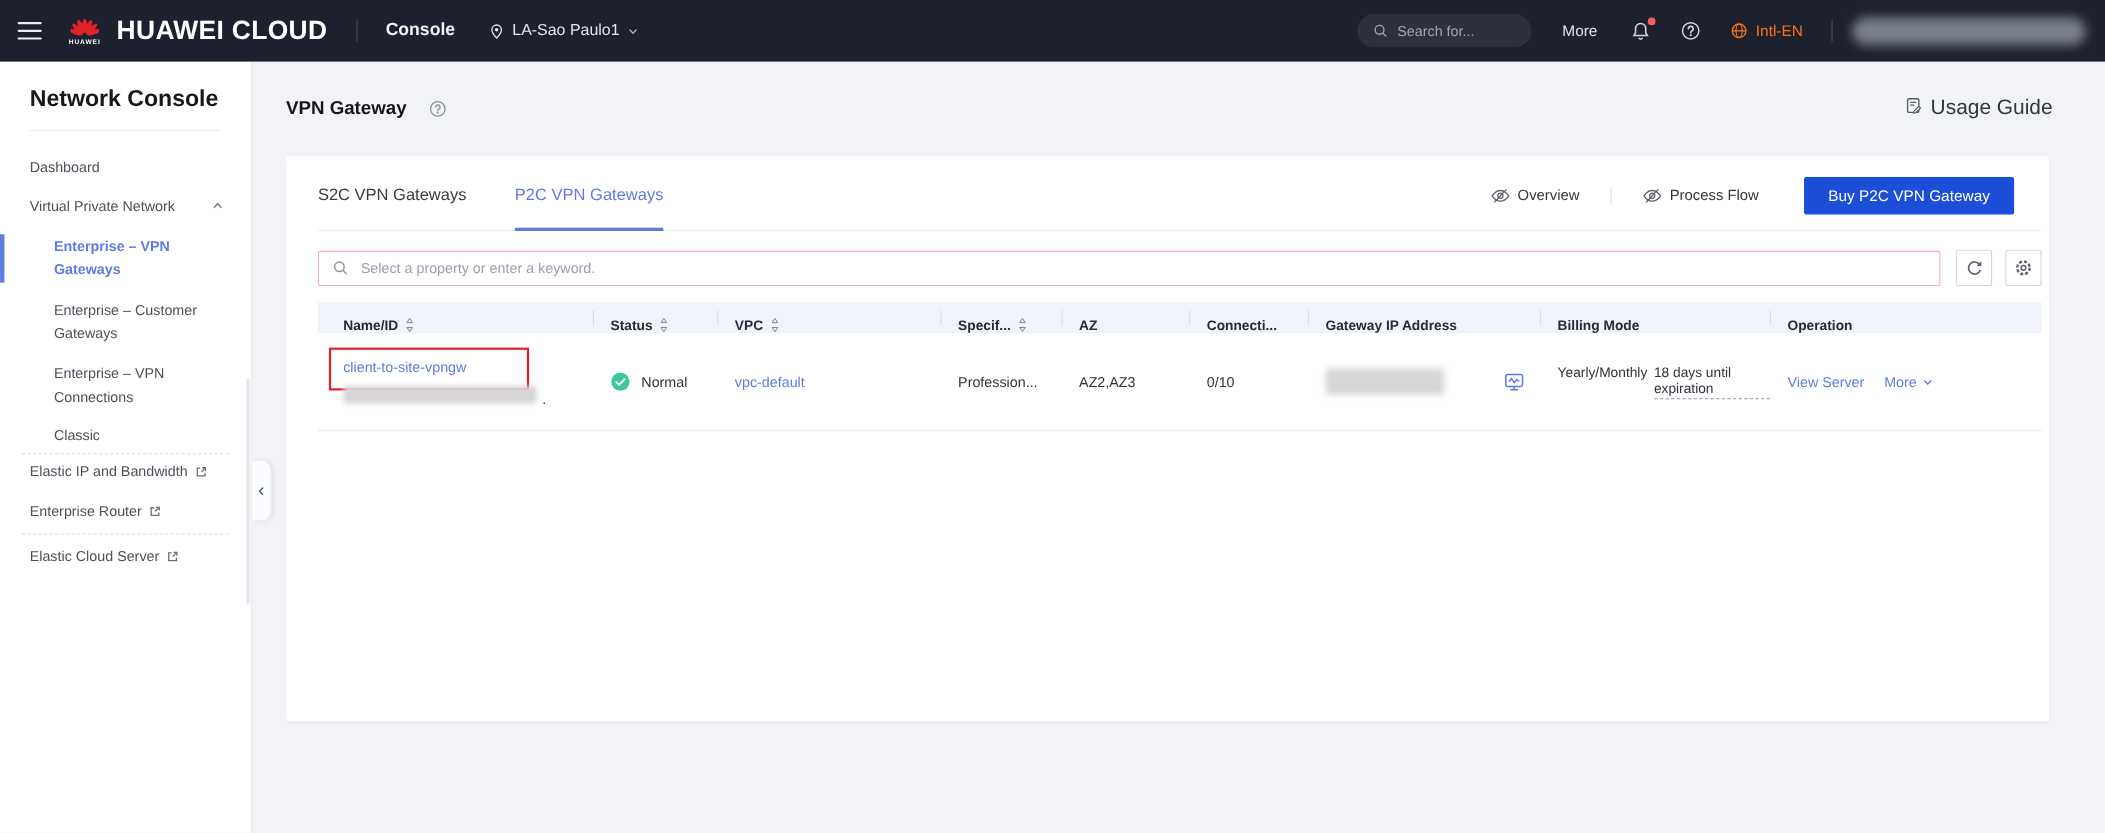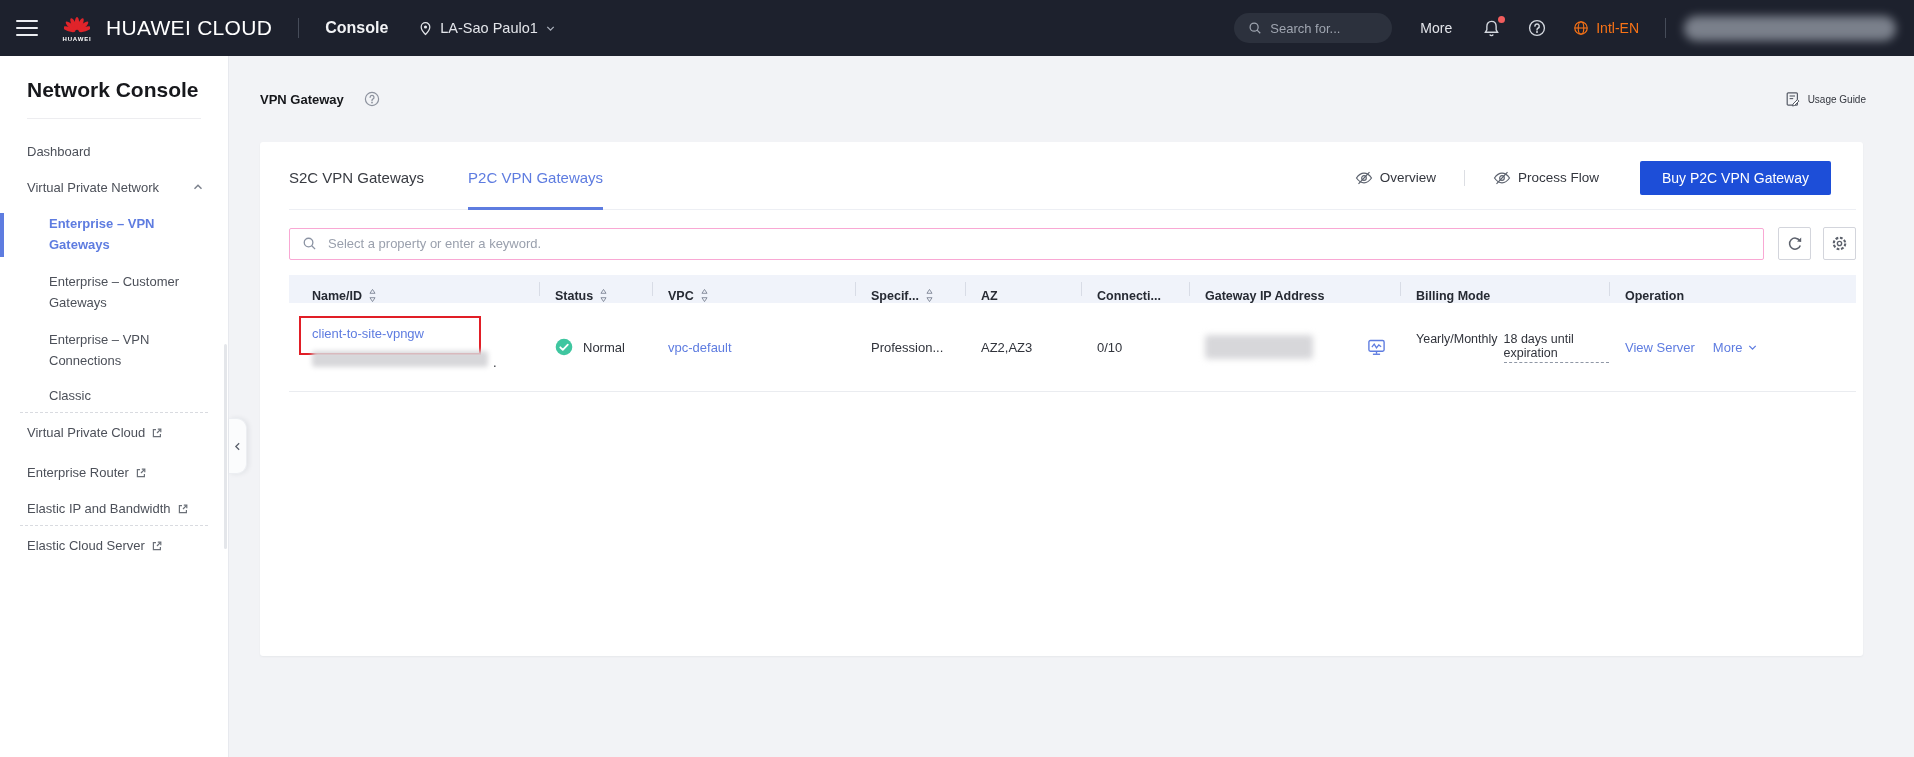--- a/index.html
+++ b/index.html
@@ -10,21 +10,21 @@
     color:#30333b;
   }
   svg{display:block}
 
   
   .topbar{position:absolute;top:0;left:0;right:0;height:56px;background:#1d212d;display:flex;align-items:center;color:#d8dbe1;z-index:20}
   .ham{width:22px;display:flex;flex-direction:column;gap:5px;margin:0 18px 0 16px;cursor:pointer}
   .ham span{height:2px;background:#eceef2;border-radius:1px}
   .logo{display:flex;flex-direction:column;align-items:center;width:42px;margin-right:8px}
   .logo-caption{font-size:6px;color:#fff;letter-spacing:.14em;font-weight:bold;margin-top:1px}
-  .brand{color:#fff;font-weight:normal;font-size:21px;letter-spacing:.3px;margin-right:26px;white-space:nowrap}
+  .brand{color:#fff;font-weight:bold;font-size:24px;letter-spacing:.3px;margin-right:26px;white-space:nowrap}
   .tb-sep{width:1px;height:20px;background:#464c59;margin-right:26px}
   .console{color:#f2f3f5;font-weight:bold;font-size:16px;margin-right:30px}
   .region{display:flex;align-items:center;gap:7px;color:#e3e5ea;font-size:14.5px;cursor:pointer}
   .spacer{flex:1}
   .tb-search{width:130px;height:30px;border-radius:15px;background:#2c313d;display:flex;align-items:center;gap:8px;padding:0 14px;color:#9fa5b0;font-size:13px;margin-right:28px;cursor:pointer}
   .tb-more{font-size:14px;color:#e3e5ea;margin-right:30px;cursor:pointer}
   .tb-ico{color:#d3d7de;margin-right:27px;position:relative;display:flex;cursor:pointer}
   .bell-dot{position:absolute;top:-3px;right:-4px;width:7px;height:7px;border-radius:50%;background:#f25d5d}
   .lang{display:flex;align-items:center;gap:7px;font-size:14px;color:#f97316;margin-right:26px;cursor:pointer}
   .redacted-user{width:212px;height:25px;border-radius:13px;background:#9aa0ab;filter:blur(5px);opacity:.75;margin-right:18px}
@@ -43,23 +43,23 @@
   .dash-div{border-top:1px dashed #d9dbe0;margin:0 20px}
   .nav-ext{padding:8px 20px 8px 27px;font-size:13px;line-height:24px;color:#4c5059;cursor:pointer;max-width:176px}
   .nav-ext.two{padding-top:4px;padding-bottom:4px}
   .nav-ext .ext-ico{display:inline-block;vertical-align:-2px;margin-left:6px;color:#6b7078}
   .sb-scroll{position:absolute;right:1px;top:288px;width:3px;height:205px;background:#e4e6ea;border-radius:2px;cursor:pointer}
   .collapse{position:absolute;left:229px;top:418px;width:17px;height:54px;background:#fbfcfd;border:1px solid #eceef2;border-left:none;border-radius:0 10px 10px 0;display:flex;align-items:center;justify-content:center;color:#595f6b;box-shadow:2px 0 5px rgba(31,37,51,.08);z-index:6;cursor:pointer}
 
   
   .main{position:absolute;top:56px;left:230px;right:0;bottom:0;background:#f2f3f6}
   .page-head{position:absolute;top:0;left:30px;right:48px;height:86px;display:flex;align-items:center}
-  .page-title{font-size:13px;font-weight:bold;color:#15161a;display:flex;align-items:center;gap:20px}
+  .page-title{font-size:17px;font-weight:bold;color:#15161a;display:flex;align-items:center;gap:20px}
   .help-ico{color:#8d929e;cursor:pointer}
-  .usage{margin-left:auto;display:flex;align-items:center;gap:7px;font-size:10px;color:#33363e;cursor:pointer}
+  .usage{margin-left:auto;display:flex;align-items:flex-start;gap:7px;font-size:19px;color:#33363e;cursor:pointer}
   .usage .ico{color:#565b66}
 
   .card{position:absolute;left:30px;top:86px;width:1603px;height:514px;background:#fff;border-radius:3px;box-shadow:0 1px 2px rgba(25,30,45,.05);padding:0 7px 0 29px;box-sizing:border-box}
 
   .tabs-row{height:67px;display:flex;align-items:stretch;border-bottom:1px solid #edeff4;position:relative}
   .tab{display:flex;align-items:center;font-size:15px;color:#383b42;margin-right:44px;cursor:pointer;position:relative;padding-top:4px}
   .tab.active{color:#5e7ce0}
   .tab.active::after{content:"";position:absolute;left:0;right:0;bottom:-1px;height:3px;background:#5e7ce0}
   .tabs-right{margin-left:auto;display:flex;align-items:center;padding-top:4px;margin-right:25px}
   .flow-link{display:flex;align-items:center;gap:7px;font-size:13.5px;color:#33363e;cursor:pointer;white-space:nowrap}
@@ -267,32 +267,27 @@
           <svg width="12" height="12">
             <use href="#i-chev-up"></use>
           </svg>
         </span>
     </div>
     <div class="nav-sub active">Enterprise – VPN Gateways</div>
     <div class="nav-sub">Enterprise – Customer Gateways</div>
     <div class="nav-sub">Enterprise – VPN Connections</div>
     <div class="nav-sub single">Classic</div>
     <div class="dash-div"></div>
-    <div class="nav-ext">
-      <span>Virtual Private Cloud</span><span class="ext-ico"><svg width="12" height="12">
+    <div class="nav-ext two">
+      <span>Elastic IP and Bandwidth</span><span class="ext-ico"><svg width="12" height="12">
             <use href="#i-ext"></use>
           </svg></span>
     </div>
     <div class="nav-ext">
       <span>Enterprise Router</span><span class="ext-ico"><svg width="12" height="12">
-            <use href="#i-ext"></use>
-          </svg></span>
-    </div>
-    <div class="nav-ext two">
-      <span>Elastic IP and Bandwidth</span><span class="ext-ico"><svg width="12" height="12">
             <use href="#i-ext"></use>
           </svg></span>
     </div>
     <div class="dash-div"></div>
     <div class="nav-ext">
       <span>Elastic Cloud Server</span><span class="ext-ico"><svg width="12" height="12">
             <use href="#i-ext"></use>
           </svg></span>
     </div>
   </div>

